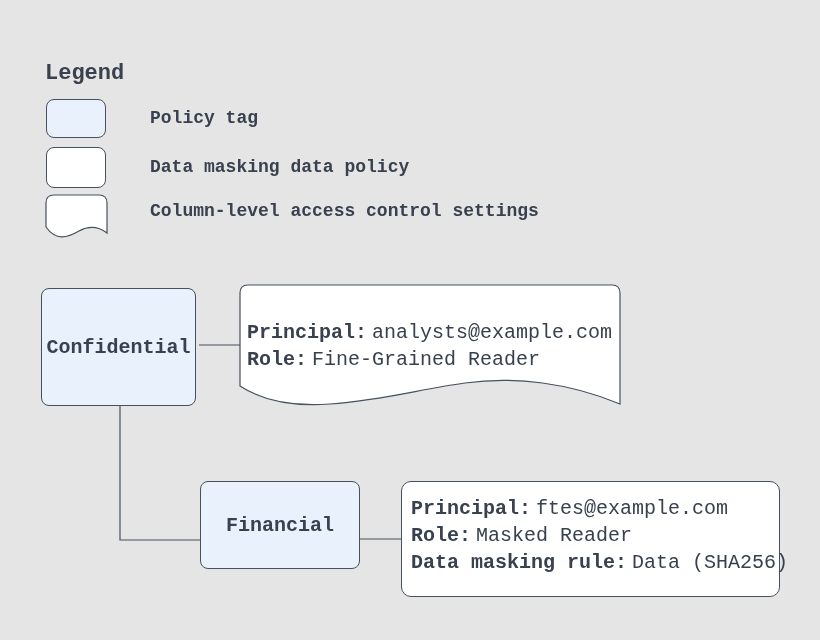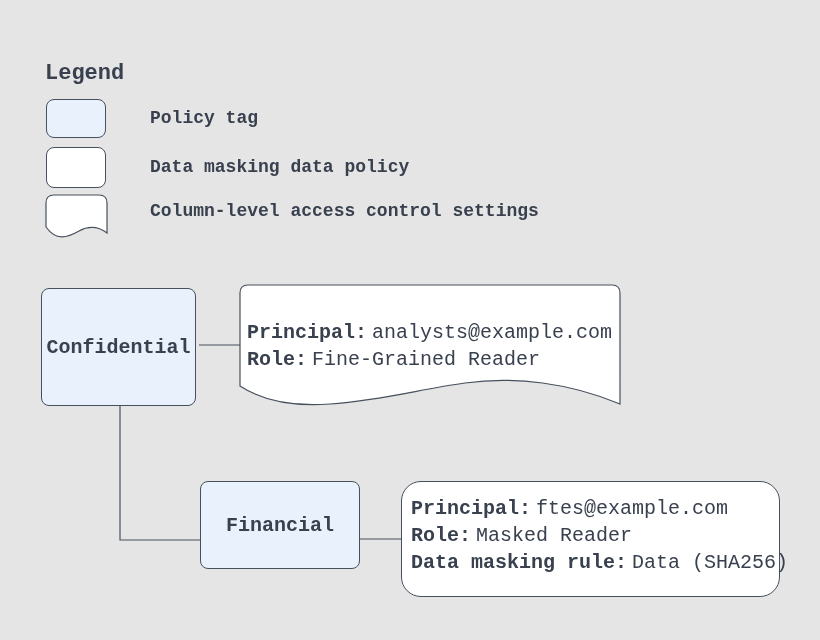--- a/index.html
+++ b/index.html
@@ -38,21 +38,21 @@
     background: #e8f1fc;
     border: 1px solid #47505e;
     border-radius: 8px;
     display: flex; align-items: center; justify-content: center;
     font-size: 20px; font-weight: bold;
   }
   .panel {
     box-sizing: border-box;
     background: #ffffff;
     border: 1px solid #47505e;
-    border-radius: 20px;
+    border-radius: 10px;
     padding: 13px 18px 0 9px;
   }
   .kv { font-size: 20px; line-height: 27px; white-space: nowrap; }
   .kv .k { font-weight: bold; margin-top: 44px; }
   .kv .v { margin-left: 5px; margin-top: 35px; }
 </style>
 </head>
 <body>
 
 <div id="canvas">

